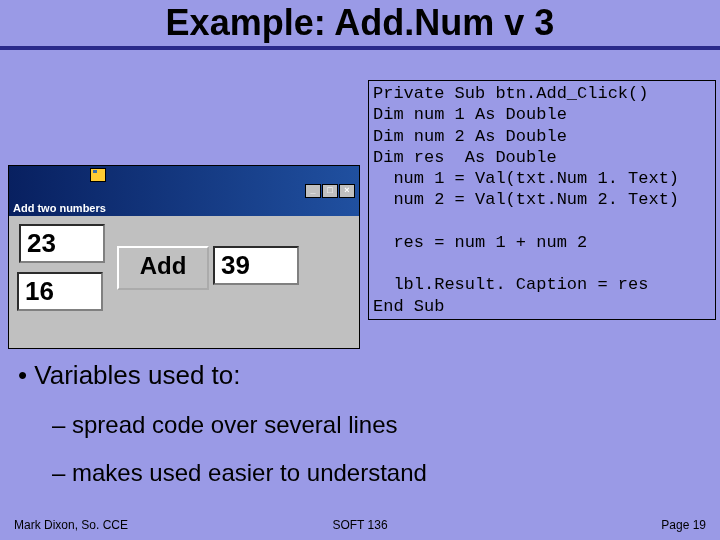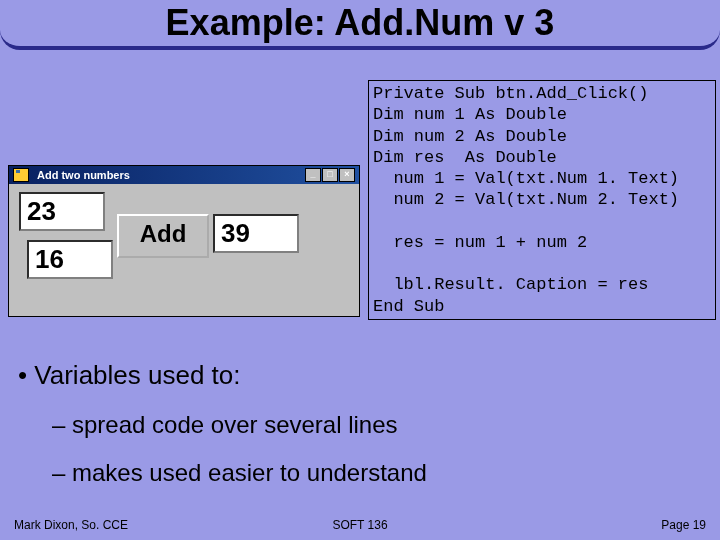--- a/index.html
+++ b/index.html
@@ -15,21 +15,20 @@
   .page {
     width: 720px;
     font-family: "Times New Roman", Times, serif;
     height: 540px;
     position: relative;
   }
   .title-bar {
     border-bottom: 4px solid #2a2a8a;
     padding: 0 30px 2px 30px;
     text-align: center;
-    border-radius: 20px;
   }
   .title {
     font-family: Arial, Helvetica, sans-serif;
     font-size: 36px;
     font-weight: bold;
     color: #000;
     margin: 0;
     padding-top: 2px;
   }
   .addnum-label {
@@ -56,22 +55,23 @@
     font-family: Tahoma, Arial, sans-serif;
     font-size: 11px;
     font-weight: bold;
     padding: 2px 4px;
     display: flex;
     align-items: center;
     justify-content: space-between;
   }
   .app-titlebar-left {
     display: flex;
-    align-items: center;
-    gap: 8px;
+    align-items: flex-end;
+    gap: 20px;
+    flex-direction: column;
   }
   .app-icon {
     width: 14px;
     height: 12px;
     background: #ffcc33;
     border: 1px solid #000;
     position: relative;
   }
   .app-icon::before {
     content: "";
@@ -105,21 +105,21 @@
     position: absolute;
     background: #fff;
     border: 2px inset #808080;
     font-family: Arial, Helvetica, sans-serif;
     font-size: 26px;
     font-weight: bold;
     padding: 2px 6px;
     color: #000;
   }
   .txt1 { top: 8px; left: 10px; width: 70px; }
-  .txt2 { top: 56px; left: 18px; width: 70px; }
+  .txt2 { top: 56px; left: 8px; width: 70px; }
   .btnAdd {
     position: absolute;
     top: 30px;
     left: 108px;
     width: 88px;
     height: 40px;
     background: #c0c0c0;
     border: 2px outset #fff;
     font-family: Arial, Helvetica, sans-serif;
     font-size: 24px;

